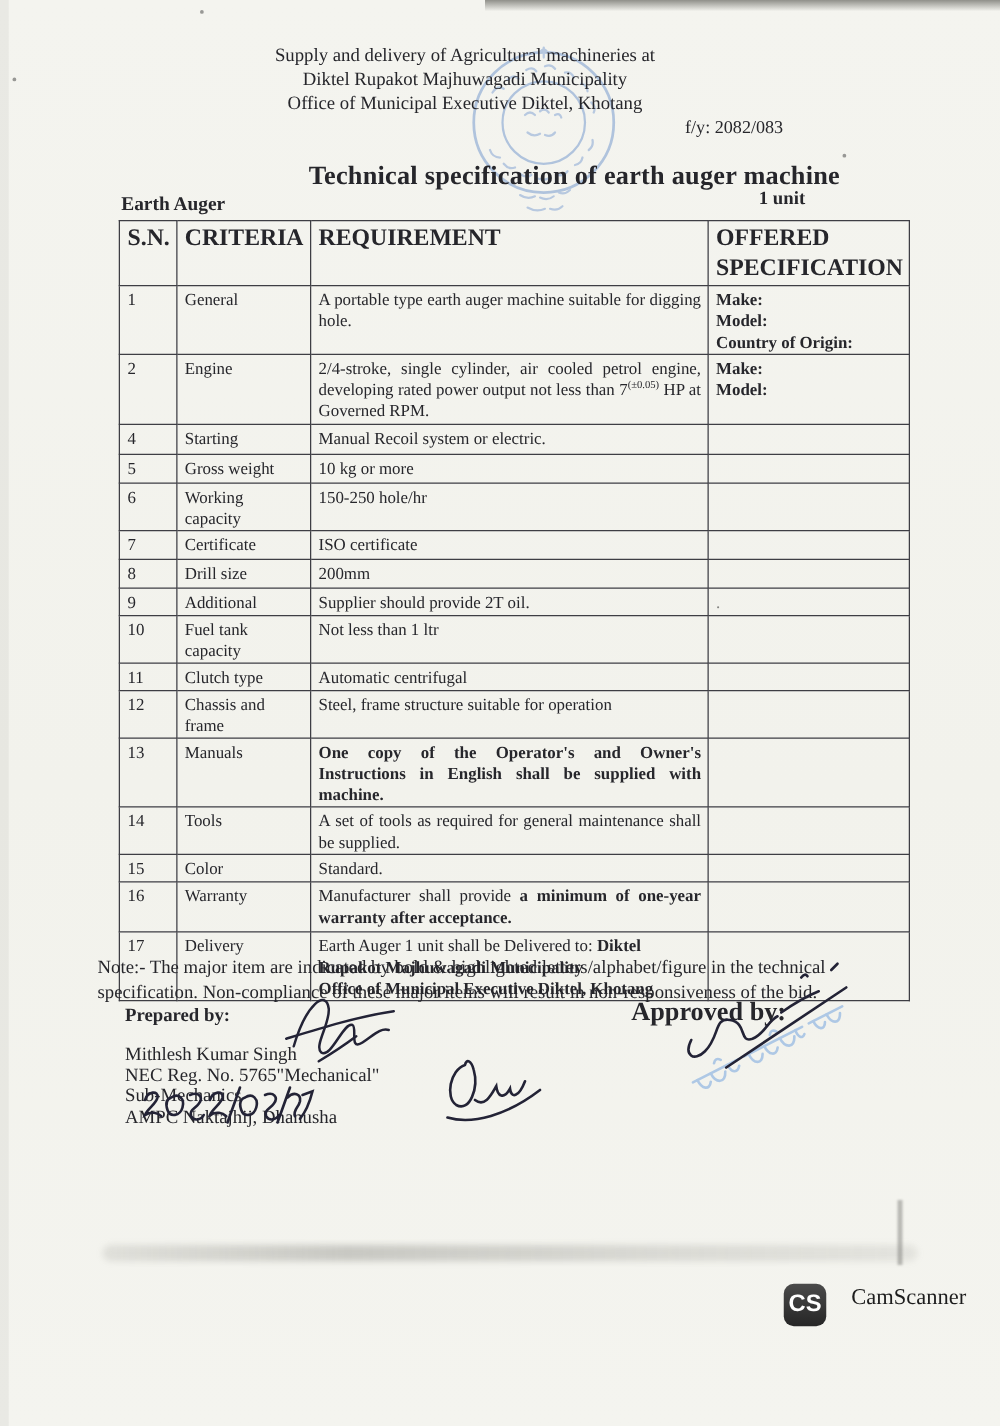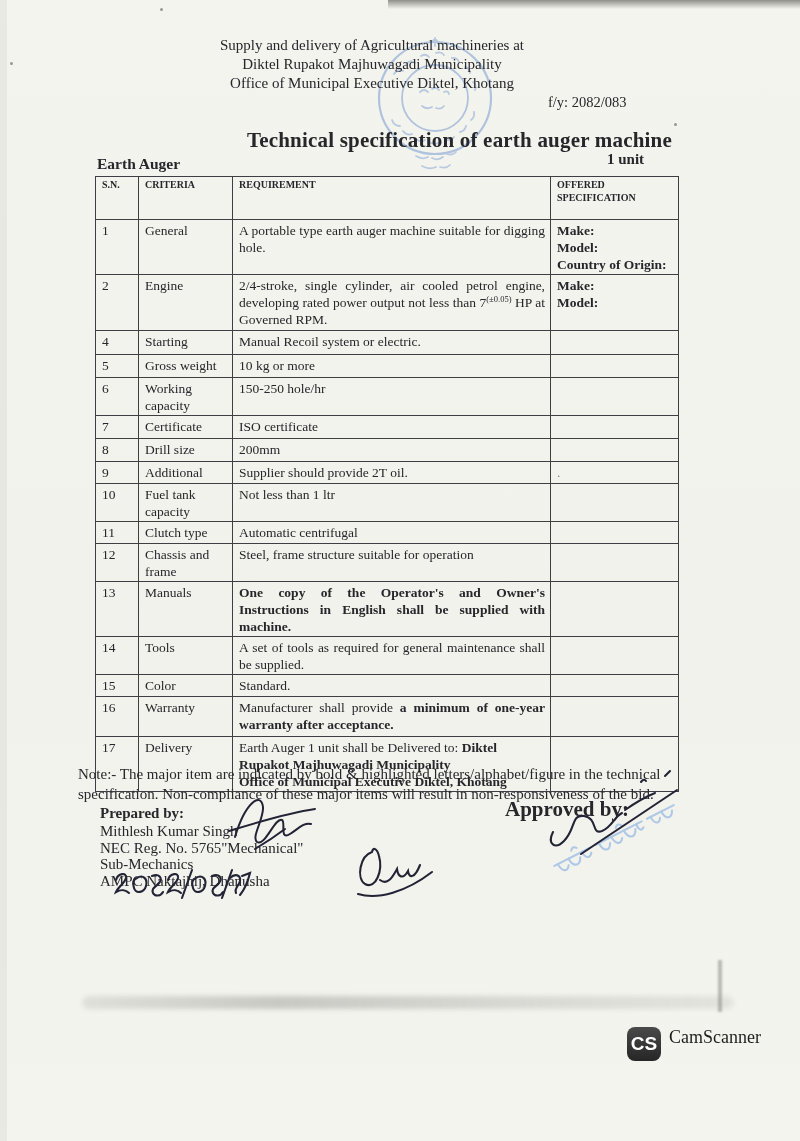--- a/index.html
+++ b/index.html
@@ -28,41 +28,41 @@
   .item-name{position:absolute;left:97px;top:155px;font-weight:bold;font-size:15.5px;}
   .unit{position:absolute;left:607px;top:151px;font-weight:bold;font-size:15px;}
 
   
   table.spec{position:absolute;left:95px;top:176px;border-collapse:collapse;table-layout:fixed;
     font-size:13.5px;line-height:1.26;}
   table.spec col.w-sn{width:43px;} table.spec col.w-cr{width:94px;}
   table.spec col.w-rq{width:318px;} table.spec col.w-of{width:128px;}
   table.spec td,table.spec th{border:1.5px solid #3e3e44;vertical-align:top;
     padding:2px 5px 1px 6px;overflow:hidden;}
-  table.spec th{font-weight:bold;text-align:left;font-size:10px;}
+  table.spec th{font-weight:bold;text-align:left;font-size:19px;}
   th.c-rqh{text-align:center;}
   .c-rq.just{text-align:justify;margin-left:44px;}
   .b{font-weight:bold;}
   sup.tol{font-size:8.5px;vertical-align:super;line-height:0;}
   .dot-faint{color:rgba(40,40,40,.55);}
 
   
   .note{position:absolute;left:78px;top:765px;width:658px;font-size:15px;line-height:1.32;}
   .sig-left{position:absolute;left:100px;top:805px;font-size:15px;line-height:1.12;}
-  .sig-left .lbl{font-weight:bold;margin-bottom:1px;}
+  .sig-left .lbl{font-weight:bold;margin-bottom:14px;}
   .approved{position:absolute;left:505px;top:797px;font-size:21px;font-weight:bold;}
   .svgabs{position:absolute;}
 
   
   .cs-wrap{position:absolute;left:627px;top:1027px;display:flex;align-items:flex-start;}
   .cs-logo{width:34px;height:34px;border-radius:8px;
     background:linear-gradient(180deg,#4a4a4a,#262626);
     color:#fff;font-family:"Liberation Sans","DejaVu Sans",sans-serif;
     font-weight:bold;font-size:19px;display:flex;align-items:center;justify-content:center;}
-  .cs-text{margin-left:8px;font-size:18px;color:#1d1d1d;}
+  .cs-text{margin-left:20px;font-size:18px;color:#1d1d1d;}
 </style>
 </head>
 <body>
 
 <div class="page">
 
   <div class="streak-top"></div>
   <div class="edge-left"></div>
   <div class="fold-smudge"></div>
   <div class="streak-right"></div>

